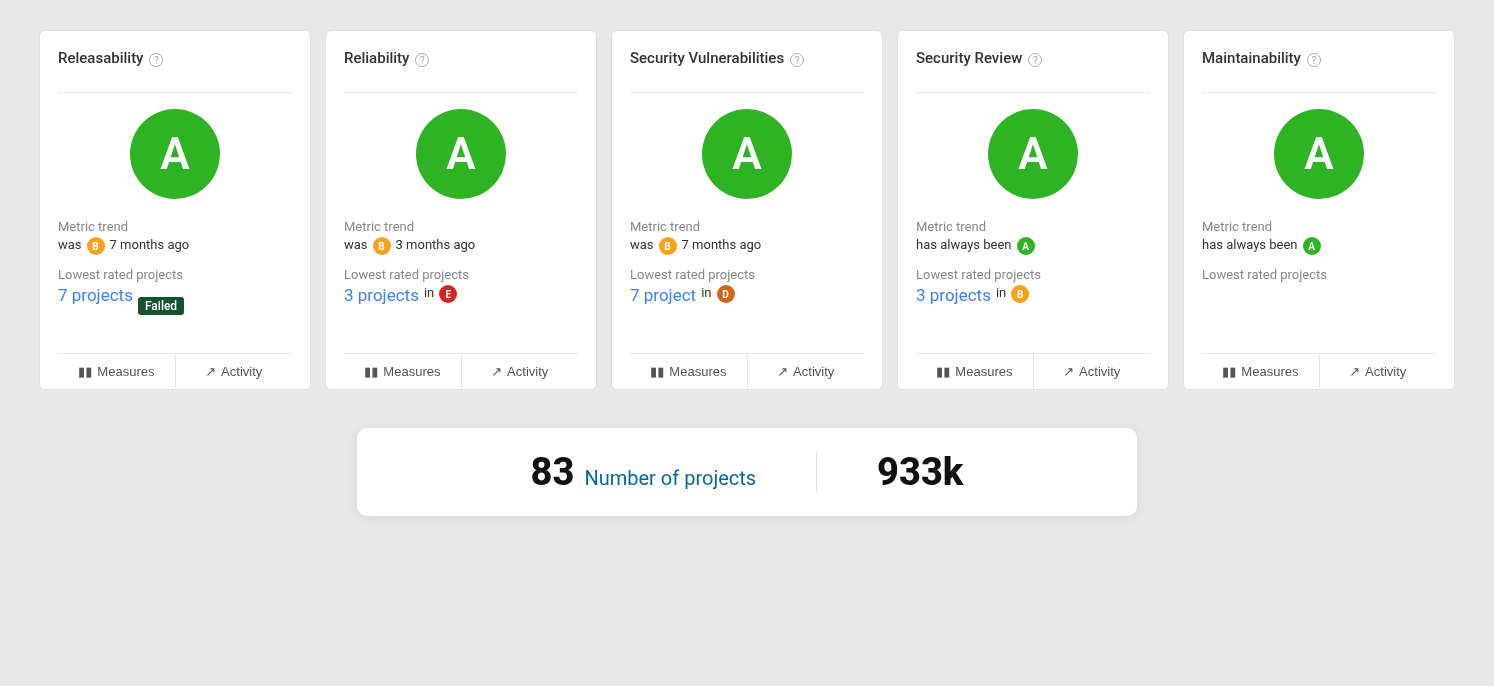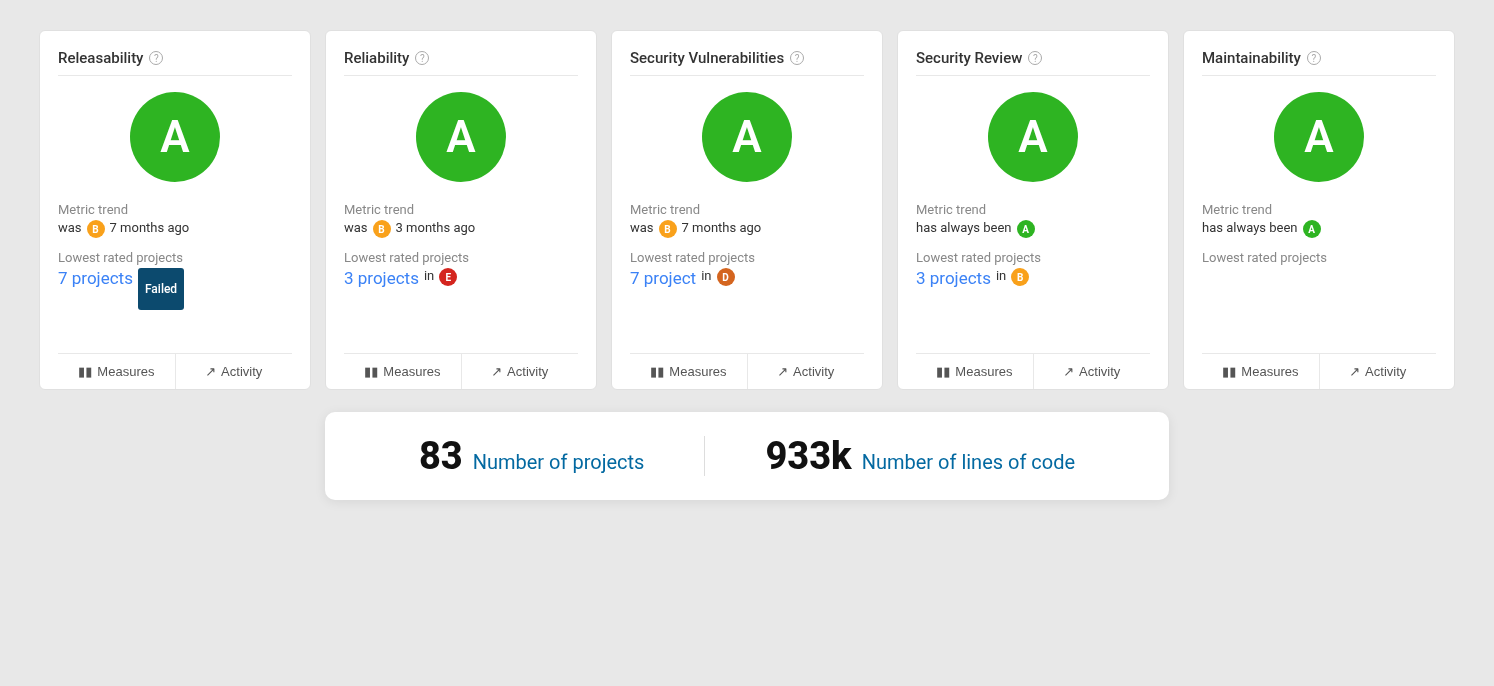--- a/index.html
+++ b/index.html
@@ -33,23 +33,23 @@
       width: 272px;
       min-height: 360px;
       display: flex;
       flex-direction: column;
       padding: 18px 18px 0 18px;
       position: relative;
     }
 
     .card-title-row {
       display: flex;
-      align-items: center;
+      align-items: flex-end;
       gap: 6px;
-      margin-bottom: 8px;
+      margin-bottom: 25px;
     }
 
     .card-title {
       font-size: 15px;
       font-weight: 500;
       color: #333;
     }
 
     .info-icon {
       width: 14px;
@@ -119,26 +119,27 @@
       color: #fff;
       flex-shrink: 0;
     }
 
     .badge-b { background: #f9a11b; }
     .badge-a { background: #2eb422; }
     .badge-d { background: #d4651f; }
     .badge-e { background: #d4251f; }
 
     .failed-badge {
-      background: #0c4a6e;
+      background: #14532d;
       color: #fff;
       border-radius: 3px;
-      padding: 14px 7px;
+      padding: 2px 7px;
       font-size: 12px;
       font-weight: 500;
+      margin-top: 12px;
     }
 
     .projects-link {
       color: #3b82f6;
       font-size: 17px;
       text-decoration: none;
     }
 
     .card-footer {
       margin-top: auto;
@@ -162,27 +163,27 @@
       text-decoration: none;
     }
 
     .footer-btn + .footer-btn {
       border-left: 1px solid #e8e8e8;
     }
 
     .bottom-panel {
       background: #fff;
       border-radius: 10px;
-      margin-top: 22px;
+      margin-top: 38px;
       padding: 22px 60px;
       display: flex;
       align-items: center;
       gap: 0;
       box-shadow: 0 2px 12px rgba(0,0,0,0.08);
-      width: 844px;
+      width: 780px;
       justify-content: center;
     }
 
     .stat-block {
       display: flex;
       align-items: baseline;
       gap: 10px;
     }
 
     .stat-number {
@@ -385,15 +386,14 @@
   </div>
 
 <div class="bottom-panel">
   <div class="stat-block">
     <span class="stat-number">83</span>
     <span class="stat-desc">Number of projects</span>
   </div>
   <div class="stat-divider"></div>
   <div class="stat-block">
     <span class="stat-number">933k</span>
-    <span class="stat-desc">Number of lines of code</span>
   </div>
 </div>
 
 </body></html>

